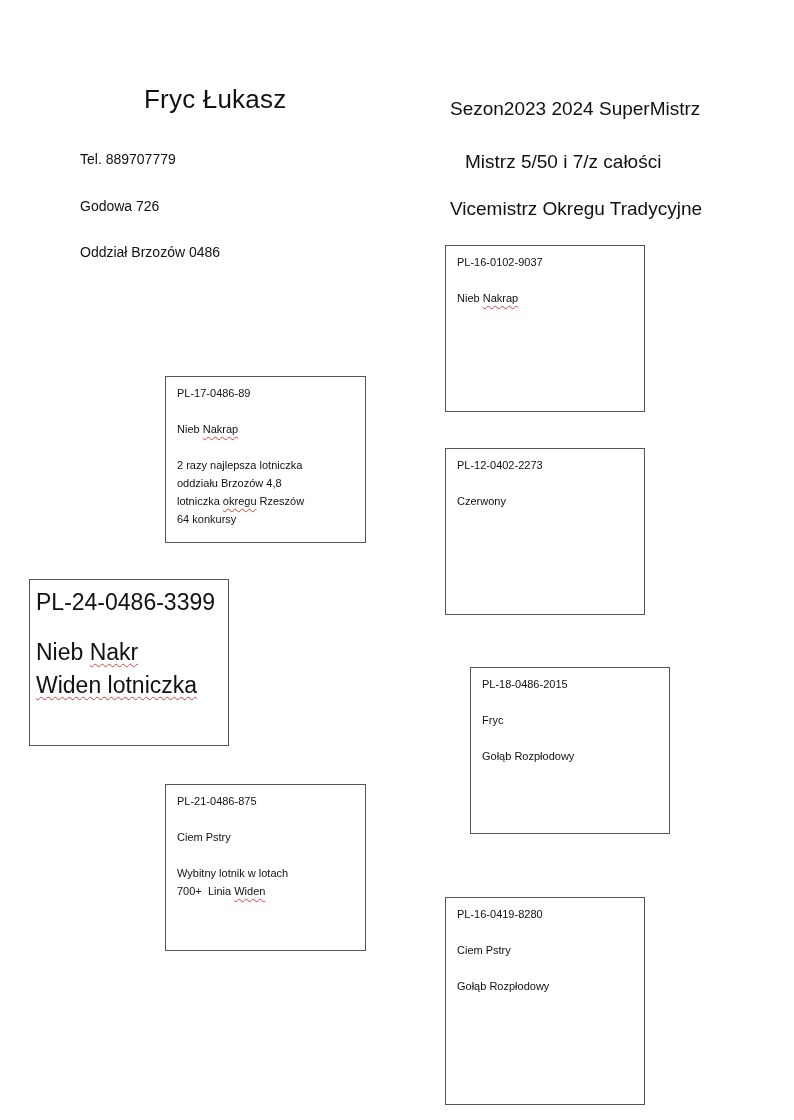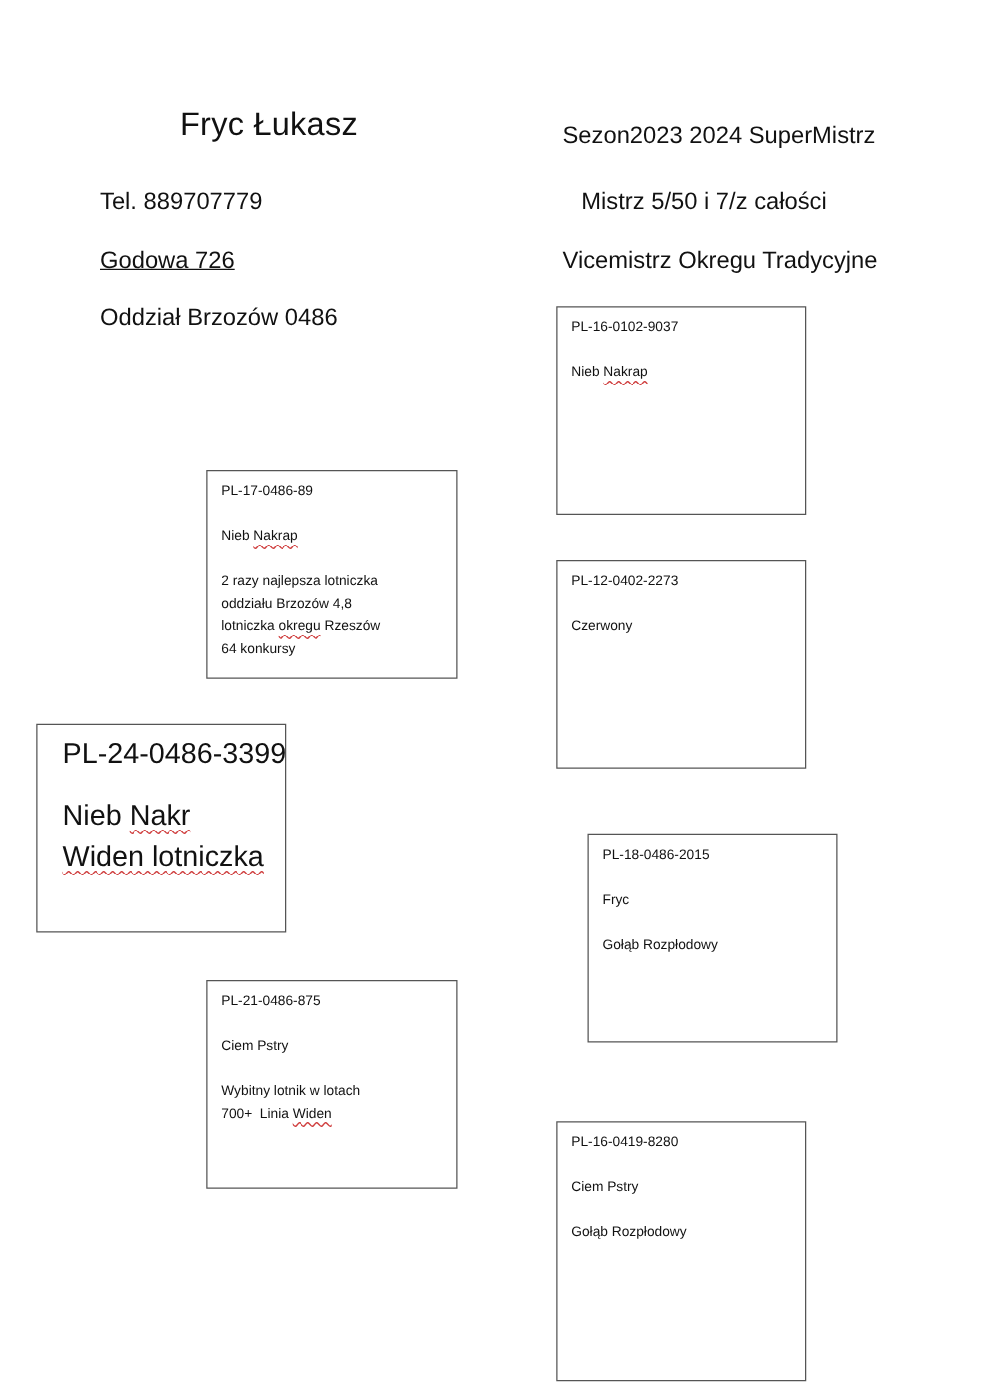--- a/index.html
+++ b/index.html
@@ -1,38 +1,38 @@
 <!DOCTYPE html>
 <html><head>
 <meta charset="utf-8">
 <style>
   html, body { margin:0; padding:0; background:#ffffff; }
   body { width:794px; height:1120px; position:relative; overflow:hidden;
          font-family:"Liberation Sans", "DejaVu Sans", sans-serif; color:#111111; }
   .abs { position:absolute; white-space:nowrap; }
   .owner-name { left:144px; top:84px; font-size:26px; letter-spacing:0.2px; }
-  .info-line { font-size:19px; }
+  .info-line { font-size:14px; }
   .season-line { font-size:19px; }
   .box { position:absolute; border:1px solid #555555; background:#ffffff; box-sizing:border-box; }
   .box .line { display:block; font-size:11px; line-height:18px; white-space:nowrap; }
   .box .ring { margin-bottom:18px; }
   .box .color { margin-bottom:18px; }
   .box.small { padding:7px 11px; }
-  .box.big { padding:8px 20px; }
+  .box.big { padding:8px 6px; }
   .box.big .line { font-size:23px; line-height:28px; }
   .box.big .ring { margin-bottom:22px; }
   .box.big .color { margin-bottom:5px; }
   .squiggle { text-decoration: underline wavy #d04040; text-decoration-thickness:1px; text-underline-offset:3px; }
 </style>
 </head>
 <body>
 
 <div class="abs owner-name">Fryc Łukasz</div>
 <div class="abs info-line" style="left:80px;top:151px;">Tel. 889707779</div>
-<div class="abs info-line" style="left:80px;top:198px;text-decoration:underline;">Godowa 726</div>
+<div class="abs info-line" style="left:80px;top:198px;">Godowa 726</div>
 <div class="abs info-line" style="left:80px;top:244px;">Oddział Brzozów 0486</div>
 
 <div class="abs season-line" style="left:450px;top:98px;">Sezon2023  2024 SuperMistrz</div>
 <div class="abs season-line" style="left:465px;top:151px;">Mistrz 5/50 i 7/z całości</div>
 <div class="abs season-line" style="left:450px;top:198px;">Vicemistrz Okregu Tradycyjne</div>
 
 <div class="box small" style="left:445px;top:245px;width:200px;height:167px;">
   <span class="line ring">PL-16-0102-9037</span>
   <span class="line color"><span>Nieb </span><span class="squiggle">Nakrap</span></span>
 </div>

